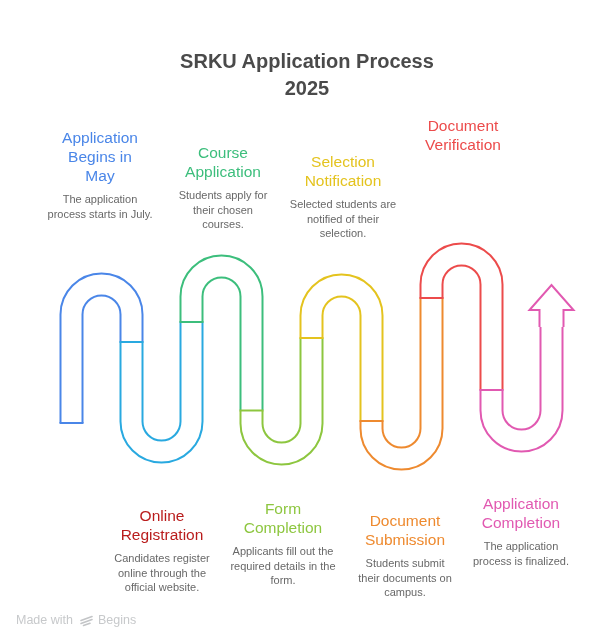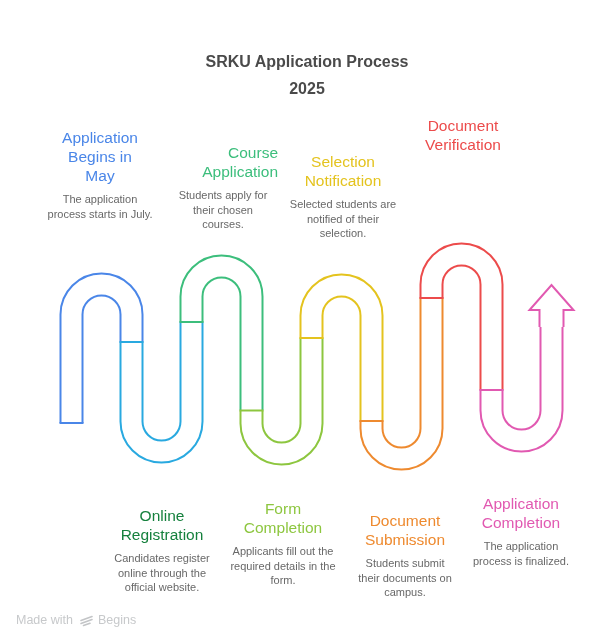--- a/index.html
+++ b/index.html
@@ -1,19 +1,19 @@
 <!DOCTYPE html>
 <html><head>
 <meta charset="utf-8">
 <style>
   html,body{margin:0;padding:0;background:#fff;}
   #page{position:relative;width:614px;height:642px;background:#ffffff;overflow:hidden;
         font-family:"Liberation Sans",sans-serif;}
   #main-title{position:absolute;top:48px;left:0;width:614px;text-align:center;
-        font-size:16px;font-weight:bold;color:#4a4a4a;line-height:27px;}
+        font-size:20px;font-weight:bold;color:#4a4a4a;line-height:27px;}
   .step-block{position:absolute;text-align:center;}
   .step-label{font-size:15.5px;line-height:19px;margin:0 auto;}
   .step-desc{font-size:11px;line-height:14.5px;color:#686868;margin:7px auto 0 auto;}
   #snake-svg{position:absolute;left:0;top:0;}
   #footer{position:absolute;left:16px;top:612px;display:flex;align-items:center;
         font-size:12.5px;color:#c7c9cb;}
   #footer .napkin-brand{margin-left:4px;}
   #footer .made-with{margin-right:6px;}
 </style>
 </head>
@@ -49,33 +49,33 @@
       <path d="M 479.5 390 L 503.5 390" stroke="#e159b1"></path>
     </g>
     <path fill="#ffffff" stroke-width="2" d="M 539.5 327 L 539.5 310 L 529.5 310 L 551.5 285 L 573.5 310 L 563.5 310 L 563.5 327" stroke="#e159b1"></path>
   </svg>
 
   <div class="step-block" style="left:35px;top:128px;width:130px;">
     <div class="step-label" style="width: 92px; color: rgb(74, 134, 232); text-align: center;">Application Begins in May</div>
     <div class="step-desc" style="width:106px;">The application process starts in July.</div>
   </div>
   <div class="step-block" style="left:158px;top:143px;width:130px;">
-    <div class="step-label" style="width: 110px; color: rgb(60, 190, 124); text-align: right;">Course Application</div>
+    <div class="step-label" style="width: 110px; color: rgb(60, 190, 124);">Course Application</div>
     <div class="step-desc" style="width:100px;">Students apply for their chosen courses.</div>
   </div>
   <div class="step-block" style="left:278px;top:152px;width:130px;">
     <div class="step-label" style="width: 110px; color: rgb(228, 195, 30);">Selection Notification</div>
     <div class="step-desc" style="width:112px;">Selected students are notified of their selection.</div>
   </div>
   <div class="step-block" style="left:398px;top:116px;width:130px;">
     <div class="step-label" style="width: 110px; color: rgb(236, 75, 75);">Document Verification</div>
   </div>
 
   <div class="step-block" style="left:97px;top:506px;width:130px;">
-    <div class="step-label" style="width: 100px; color: #15803d;">Online Registration</div>
+    <div class="step-label" style="width: 100px; color: #b91c1c;">Online Registration</div>
     <div class="step-desc" style="width:108px;">Candidates register online through the official website.</div>
   </div>
   <div class="step-block" style="left:218px;top:499px;width:130px;">
     <div class="step-label" style="width: 100px; color: rgb(141, 198, 63);">Form Completion</div>
     <div class="step-desc" style="width:112px;">Applicants fill out the required details in the form.</div>
   </div>
   <div class="step-block" style="left:456px;top:494px;width:130px;">
     <div class="step-label" style="width: 110px; color: rgb(225, 89, 177);">Application Completion</div>
     <div class="step-desc" style="width:110px;">The application process is finalized.</div>
   </div>

